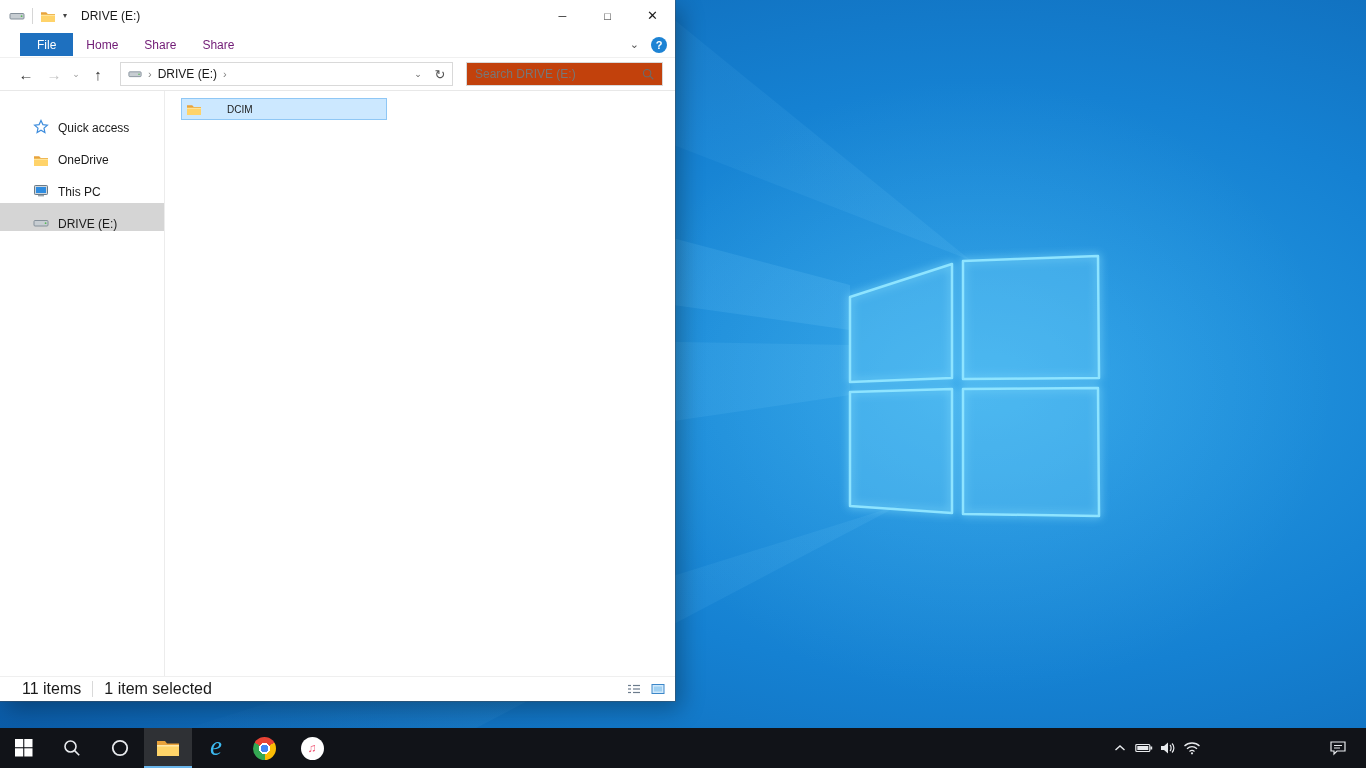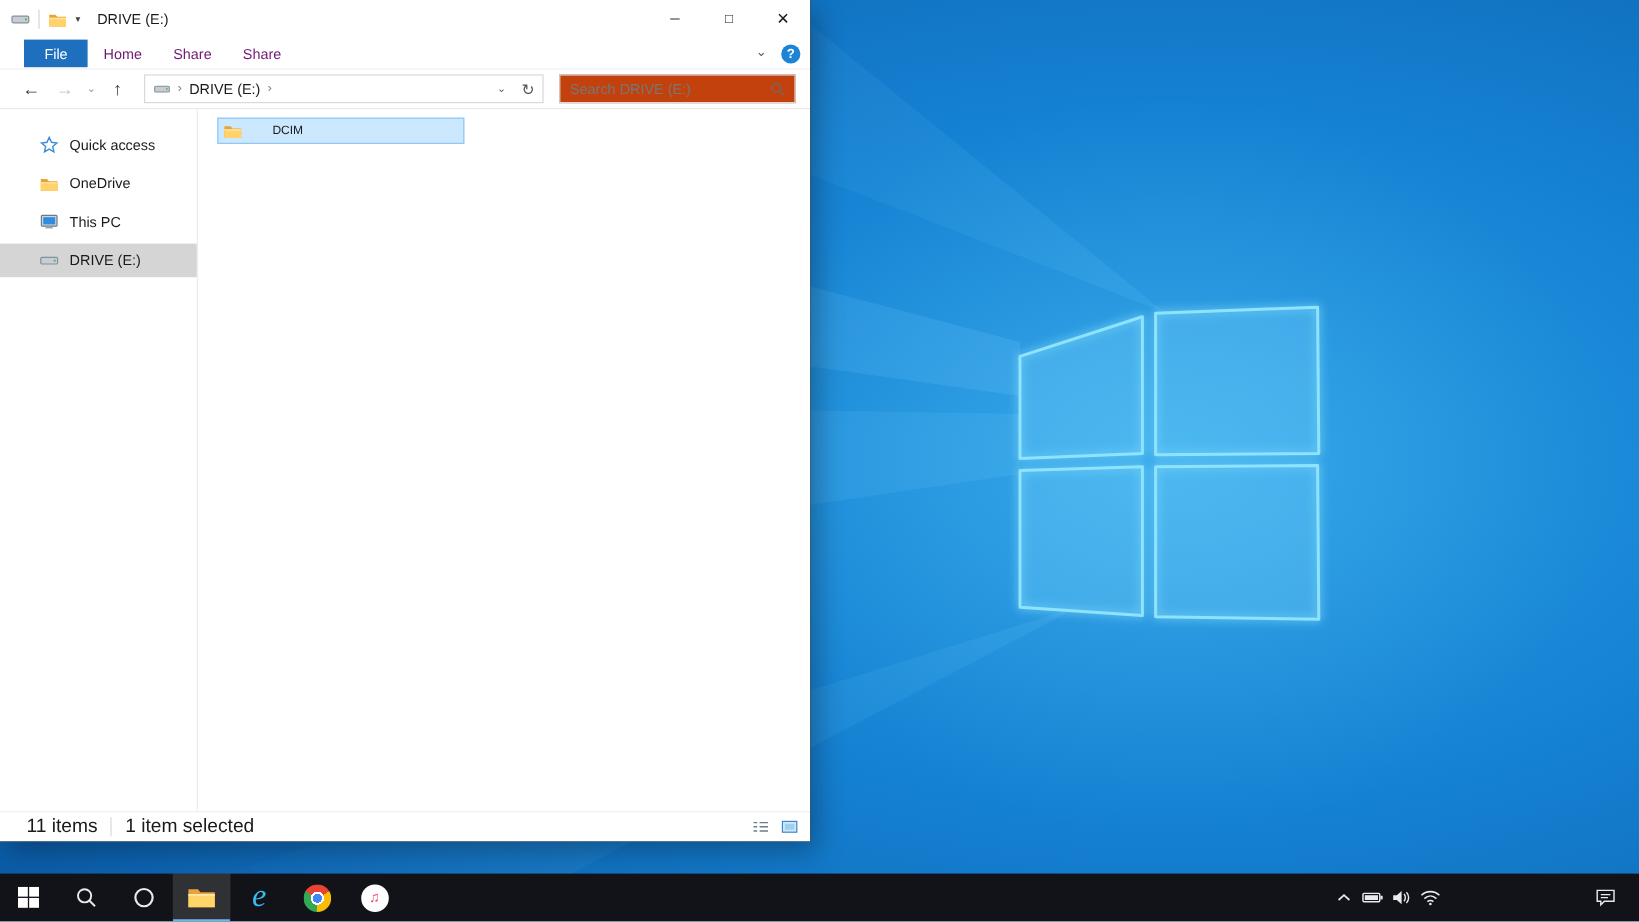--- a/index.html
+++ b/index.html
@@ -49,21 +49,21 @@
   .addr-dd{border:none;background:none;font-size:9px;color:#666;width:20px;height:100%;padding:0;}
   .addr-refresh{border:none;background:none;font-size:13px;color:#555;width:24px;height:100%;padding:0;}
   .search-bar{flex:1;height:24px;border:1px solid #d9d9d9;margin-left:11px;display:flex;
               align-items:center;padding-right:7px;box-sizing:border-box;background:#c2410c;}
   .search-bar input{flex:1;border:none;outline:none;font-family:inherit;font-size:12px;
                     padding:0 0 0 8px;color:#222;background:transparent;height:100%;min-width:0;}
   .search-bar input::placeholder{color:#777;}
 
   .win-body{flex:1;display:flex;min-height:0;}
   .sidebar{width:165px;flex:none;border-right:1px solid #ececec;padding-top:16px;box-sizing:border-box;}
-  .side-item{height:28px;margin-bottom:4px;display:flex;align-items:center;gap:9px;
+  .side-item{height:28px;margin-bottom:4px;display:flex;align-items:flex-end;gap:9px;
              padding-left:33px;font-size:12px;}
   .side-item.selected{background:#d5d5d5;}
   .content{flex:1;padding:7px 0 0 16px;}
   .file-item{display:inline-flex;align-items:center;gap:25px;width:196px;height:20px;
              padding:0 4px;border:1px solid #8fc7f5;background:#cce8ff;font-size:10px;text-align:center;}
 
   .statusbar{height:24px;flex:none;display:flex;align-items:center;border-top:1px solid #efefef;
              padding-left:22px;font-size:16px;position:relative;}
   .sb-div{width:1px;height:16px;background:#d9d9d9;margin:0 11px;}
   .sb-views{position:absolute;right:6px;top:0;height:100%;display:flex;align-items:center;gap:2px;}

